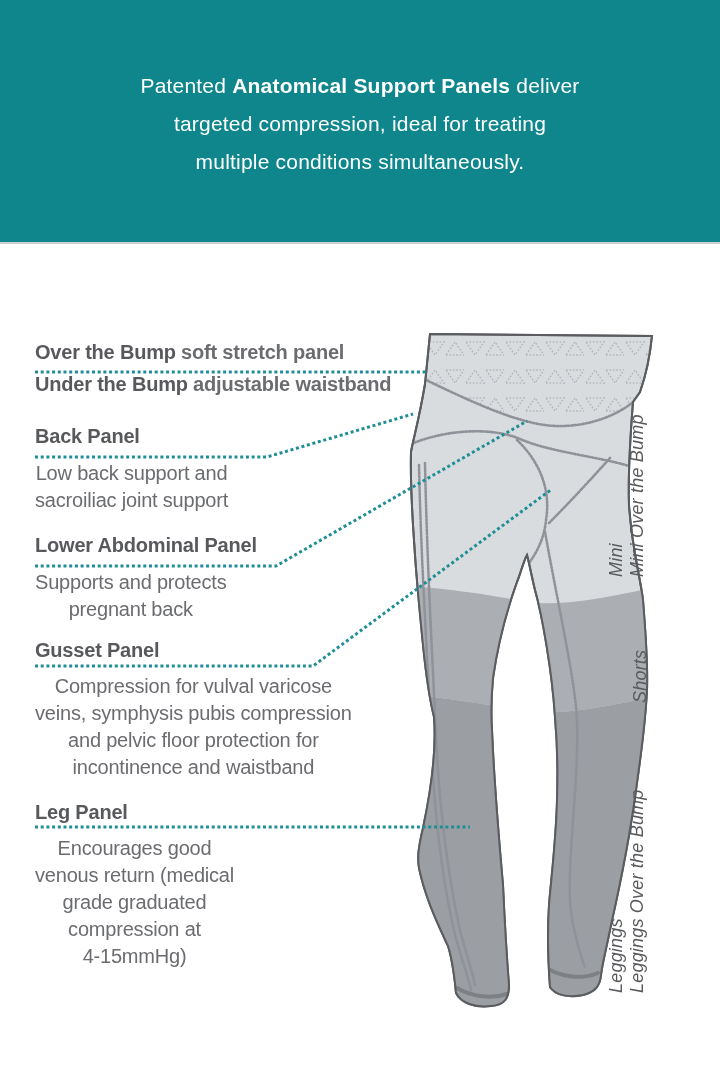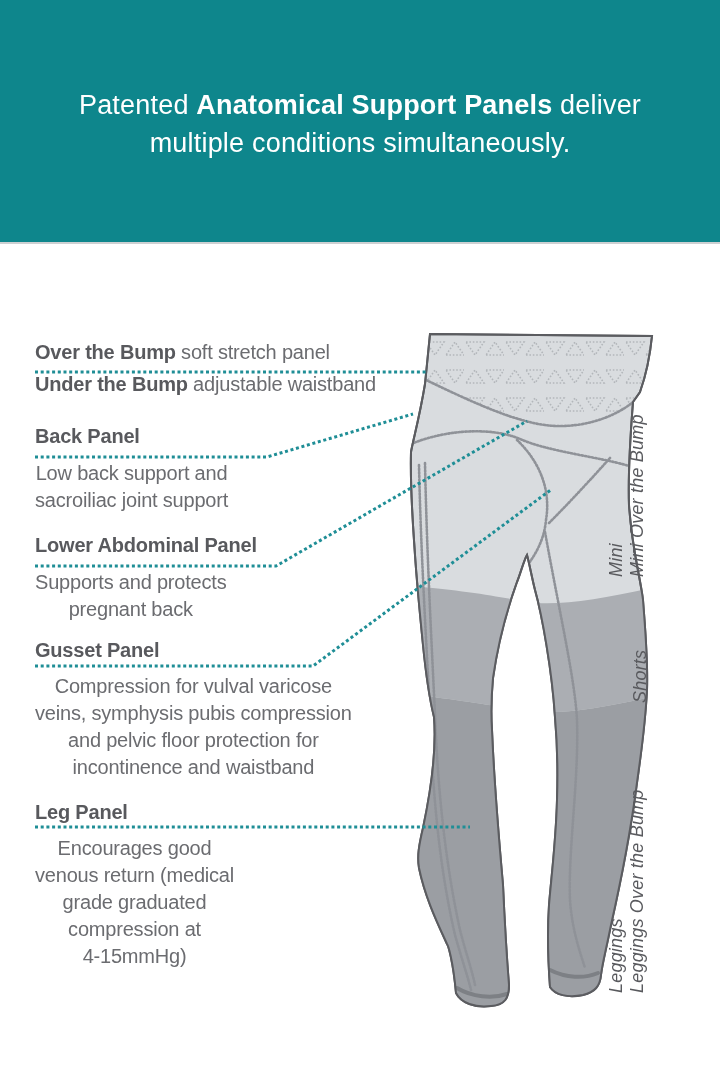--- a/index.html
+++ b/index.html
@@ -8,32 +8,32 @@
 
   
   .hero{
     position:absolute;left:0;top:0;width:720px;height:244px;
     background:var(--teal,#0e868c);
     border-bottom:2px solid #cdd0d2;
     display:flex;flex-direction:column;justify-content:center;align-items:center;
     padding-top:6px;box-sizing:border-box;
   }
   .hero-line{
-    color:#ffffff;font-size:27px;line-height:38px;font-weight:400;
+    color:#ffffff;font-size:21px;line-height:38px;font-weight:400;
     letter-spacing:.2px;text-align:center;white-space:nowrap;
   }
   .hero-line b{font-weight:700;}
 
   
   .label-block{position:absolute;left:35px;white-space:nowrap;}
   .panel-title{
     font-size:20px;font-weight:700;color:var(--title-text,#58595d);
     letter-spacing:-.2px;line-height:24px;
   }
-  .panel-title .reg{font-weight:400;color:var(--body-text,#6b6c70);}
+  .panel-title .reg{font-weight:700;color:var(--body-text,#6b6c70);}
   .panel-desc{font-size:20px;font-weight:400;color:var(--body-text,#6b6c70);
     letter-spacing:-.2px;line-height:27px;text-align:center;}
 
   
   .side-label{
     position:absolute;transform:rotate(-90deg);transform-origin:left bottom;
     font-style:italic;font-size:18px;line-height:21px;
     color:var(--side-label,#595a5e);white-space:nowrap;letter-spacing:.2px;
   }
 
@@ -48,20 +48,21 @@
   .tri{fill:none;stroke:#b3b7bb;stroke-width:1.6;stroke-dasharray:1.6 1.8;}
   .leader{fill:none;stroke:var(--leader,#1f8e96);stroke-width:3;stroke-dasharray:3 2.7;stroke-linecap:butt;stroke-linejoin:miter;}
 </style>
 </head>
 <body>
 
 <div class="page">
 
   <header class="hero">
     <div class="hero-line"><span>Patented </span><b>Anatomical Support Panels</b><span> deliver</span></div>
+    <div class="hero-line">targeted compression, ideal for treating</div>
     <div class="hero-line">multiple conditions simultaneously.</div>
   </header>
 
   <svg class="art" width="720" height="1080" viewBox="0 0 720 1080" aria-hidden="true">
     <defs>
       <clipPath id="garment-clip">
         <path d="M430,334 L652,336
                  C650,356 645,378 640,392 L633,402
                  C630,440 628,475 629,505 C632,550 640,575 643,600
                  C646,640 648,660 647,690 C645,730 640,760 636,790

